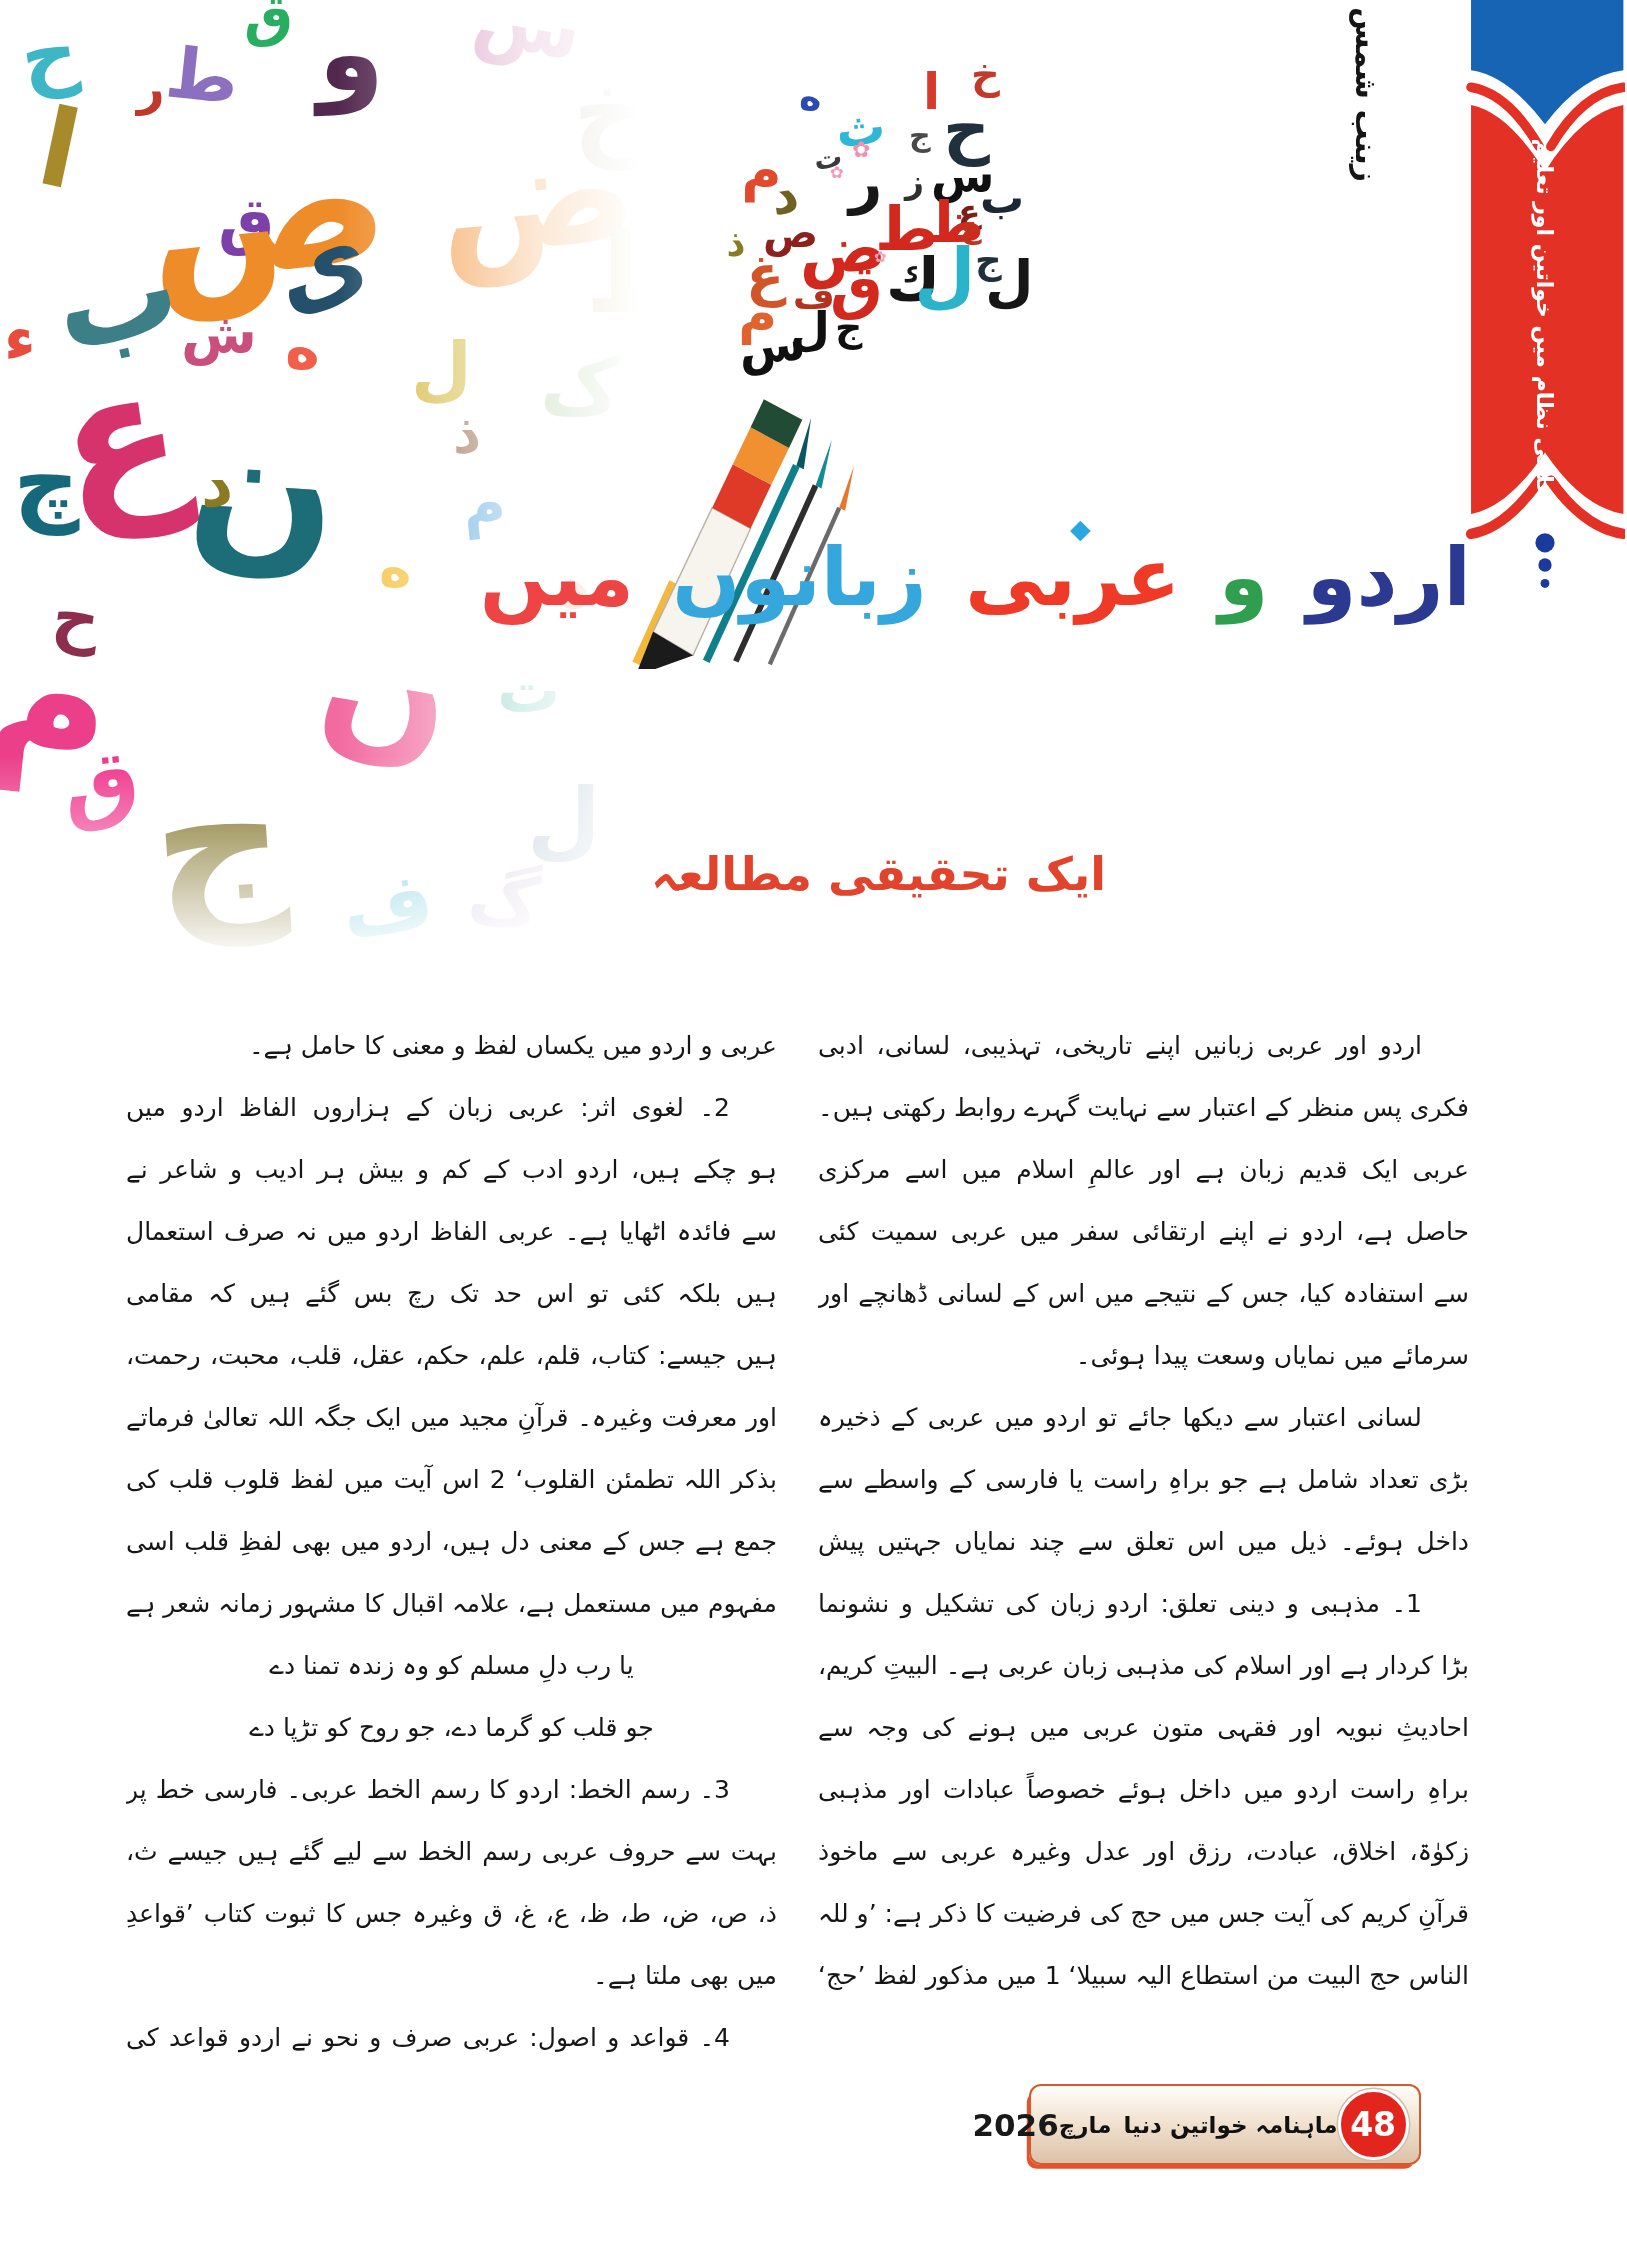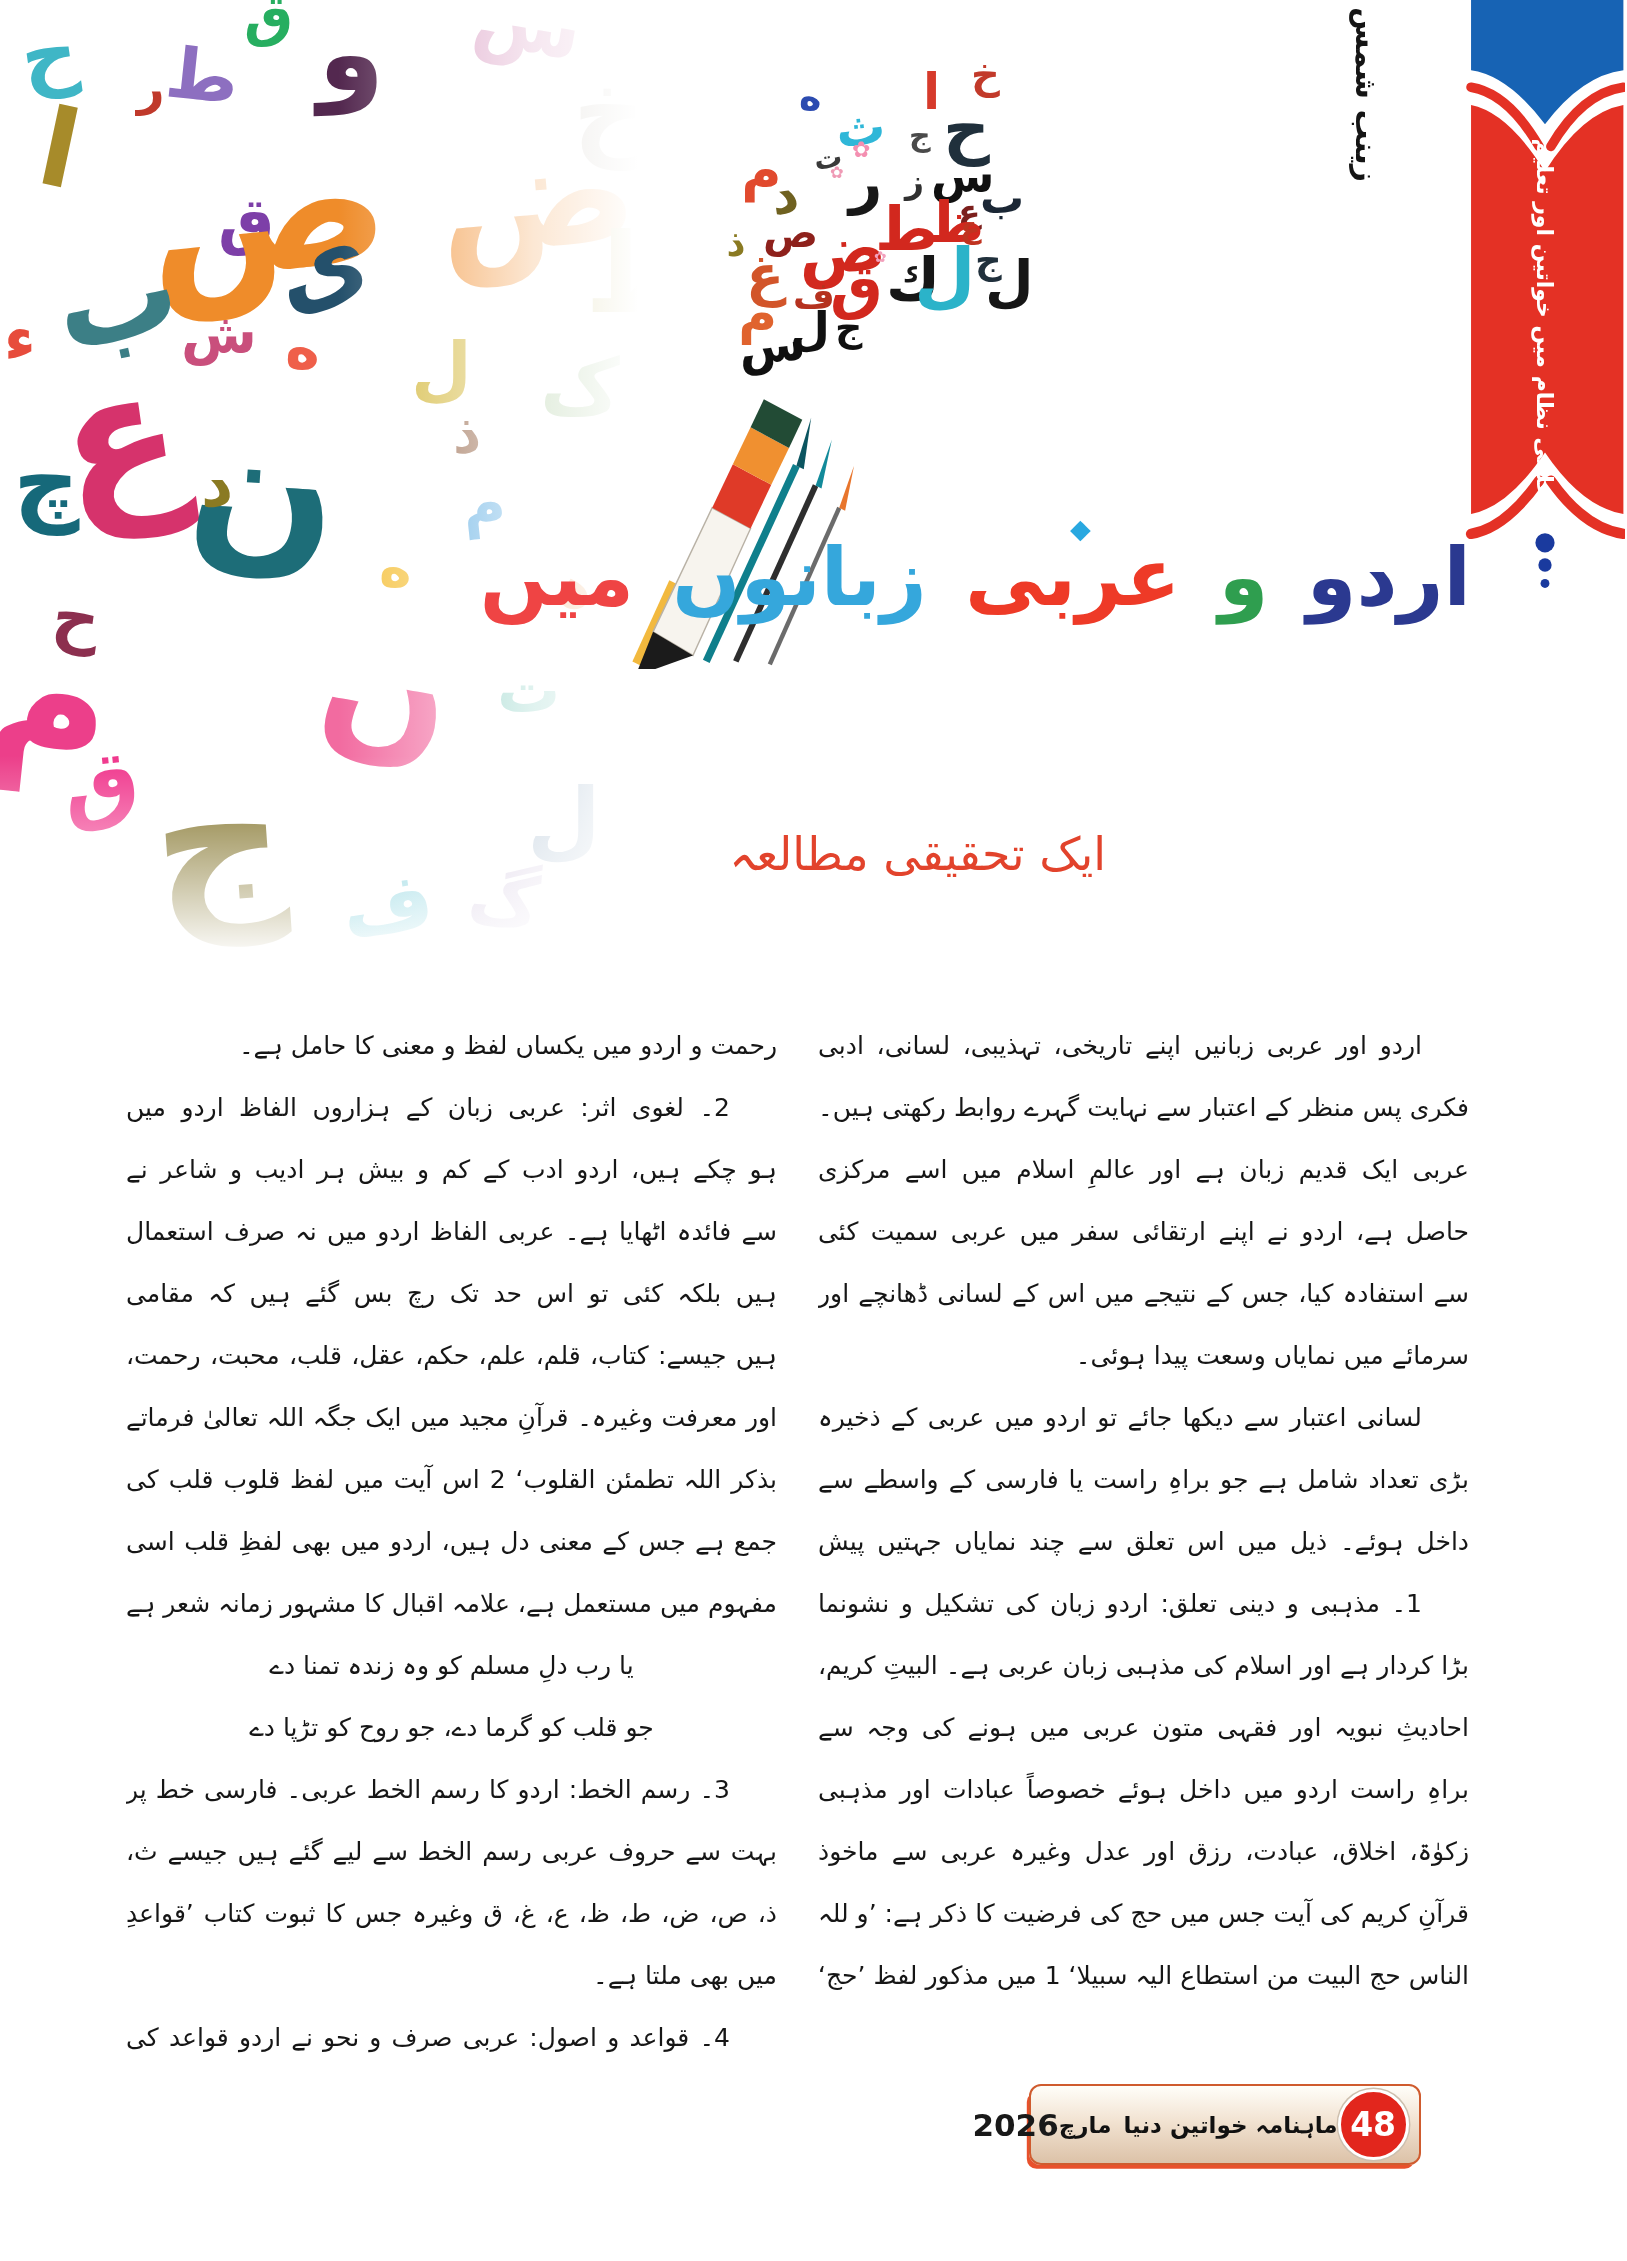--- a/index.html
+++ b/index.html
@@ -42,21 +42,21 @@
   .ribbon-text span{
     display:inline-block;white-space:nowrap;transform:rotate(90deg);
     color:#ffffff;font-size:22px;font-weight:bold;letter-spacing:0.7px;
   }
 
   
   .t1{position:absolute;right:157px;top:518px;font-size:80px;font-weight:bold;
       direction:rtl;white-space:nowrap;word-spacing:10.4px;line-height:1.5;}
   .t2{position:absolute;right:329px;top:679px;font-size:68px;font-weight:bold;
       direction:rtl;white-space:nowrap;color:#27303a;line-height:1.5;}
-  .t3{position:absolute;right:522px;top:820px;font-size:46px;font-weight:normal;
+  .t3{position:absolute;right:522px;top:840px;font-size:46px;font-weight:bold;
       direction:rtl;white-space:nowrap;color:#e2432c;line-height:1.5;text-align:right;}
 
   
   .col{position:absolute;top:1015px;width:651px;direction:rtl;color:#161616;}
   .col-right{left:818px;}
   .col-left{left:126px;}
   .bline{height:62px;line-height:62px;font-size:25px;overflow:hidden;
          text-align:justify;text-align-last:justify;}
   .bline.end{text-align-last:right;}
   .bline.center{text-align-last:center;}
@@ -224,21 +224,21 @@
       <div class="bline">داخل ہوئے۔ ذیل میں اس تعلق سے چند نمایاں جہتیں پیش ہیں:</div>
       <div class="bline indent">1۔ مذہبی و دینی تعلق: اردو زبان کی تشکیل و نشونما میں اسلام کا</div>
       <div class="bline">بڑا کردار ہے اور اسلام کی مذہبی زبان عربی ہے۔ البیتِ کریم،</div>
       <div class="bline">احادیثِ نبویہ اور فقہی متون عربی میں ہونے کی وجہ سے عربی الفاظ</div>
       <div class="bline">براہِ راست اردو میں داخل ہوئے خصوصاً عبادات اور مذہبی اصطلاحات</div>
       <div class="bline">زکوٰۃ، اخلاق، عبادت، رزق اور عدل وغیرہ عربی سے ماخوذ ہیں۔</div>
       <div class="bline">قرآنِ کریم کی آیت جس میں حج کی فرضیت کا ذکر ہے: ’و للہ علی</div>
       <div class="bline">الناس حج البیت من استطاع الیہ سبیلا‘ 1 میں مذکور لفظ ’حج‘</div>
     </div>
   <div class="col col-left">
-      <div class="bline end">رحمت و اردو میں یکساں لفظ و معنی کا حامل ہے۔</div>
+      <div class="bline end">عربی و اردو میں یکساں لفظ و معنی کا حامل ہے۔</div>
       <div class="bline indent">2۔ لغوی اثر: عربی زبان کے ہزاروں الفاظ اردو میں شامل</div>
       <div class="bline">ہو چکے ہیں، اردو ادب کے کم و بیش ہر ادیب و شاعر نے عربی الفاظ</div>
       <div class="bline">سے فائدہ اٹھایا ہے۔ عربی الفاظ اردو میں نہ صرف استعمال ہوتے</div>
       <div class="bline">ہیں بلکہ کئی تو اس حد تک رچ بس گئے ہیں کہ مقامی محسوس ہوتے</div>
       <div class="bline">ہیں جیسے: کتاب، قلم، علم، حکم، عقل، قلب، محبت، رحمت، حقیقت</div>
       <div class="bline">اور معرفت وغیرہ۔ قرآنِ مجید میں ایک جگہ اللہ تعالیٰ فرماتے ہیں ’الا</div>
       <div class="bline">بذکر اللہ تطمئن القلوب‘ 2 اس آیت میں لفظ قلوب قلب کی</div>
       <div class="bline">جمع ہے جس کے معنی دل ہیں، اردو میں بھی لفظِ قلب اسی معنی و</div>
       <div class="bline">مفہوم میں مستعمل ہے، علامہ اقبال کا مشہور زمانہ شعر ہے ؎</div>
       <div class="bline center">یا رب دلِ مسلم کو وہ زندہ تمنا دے</div>

